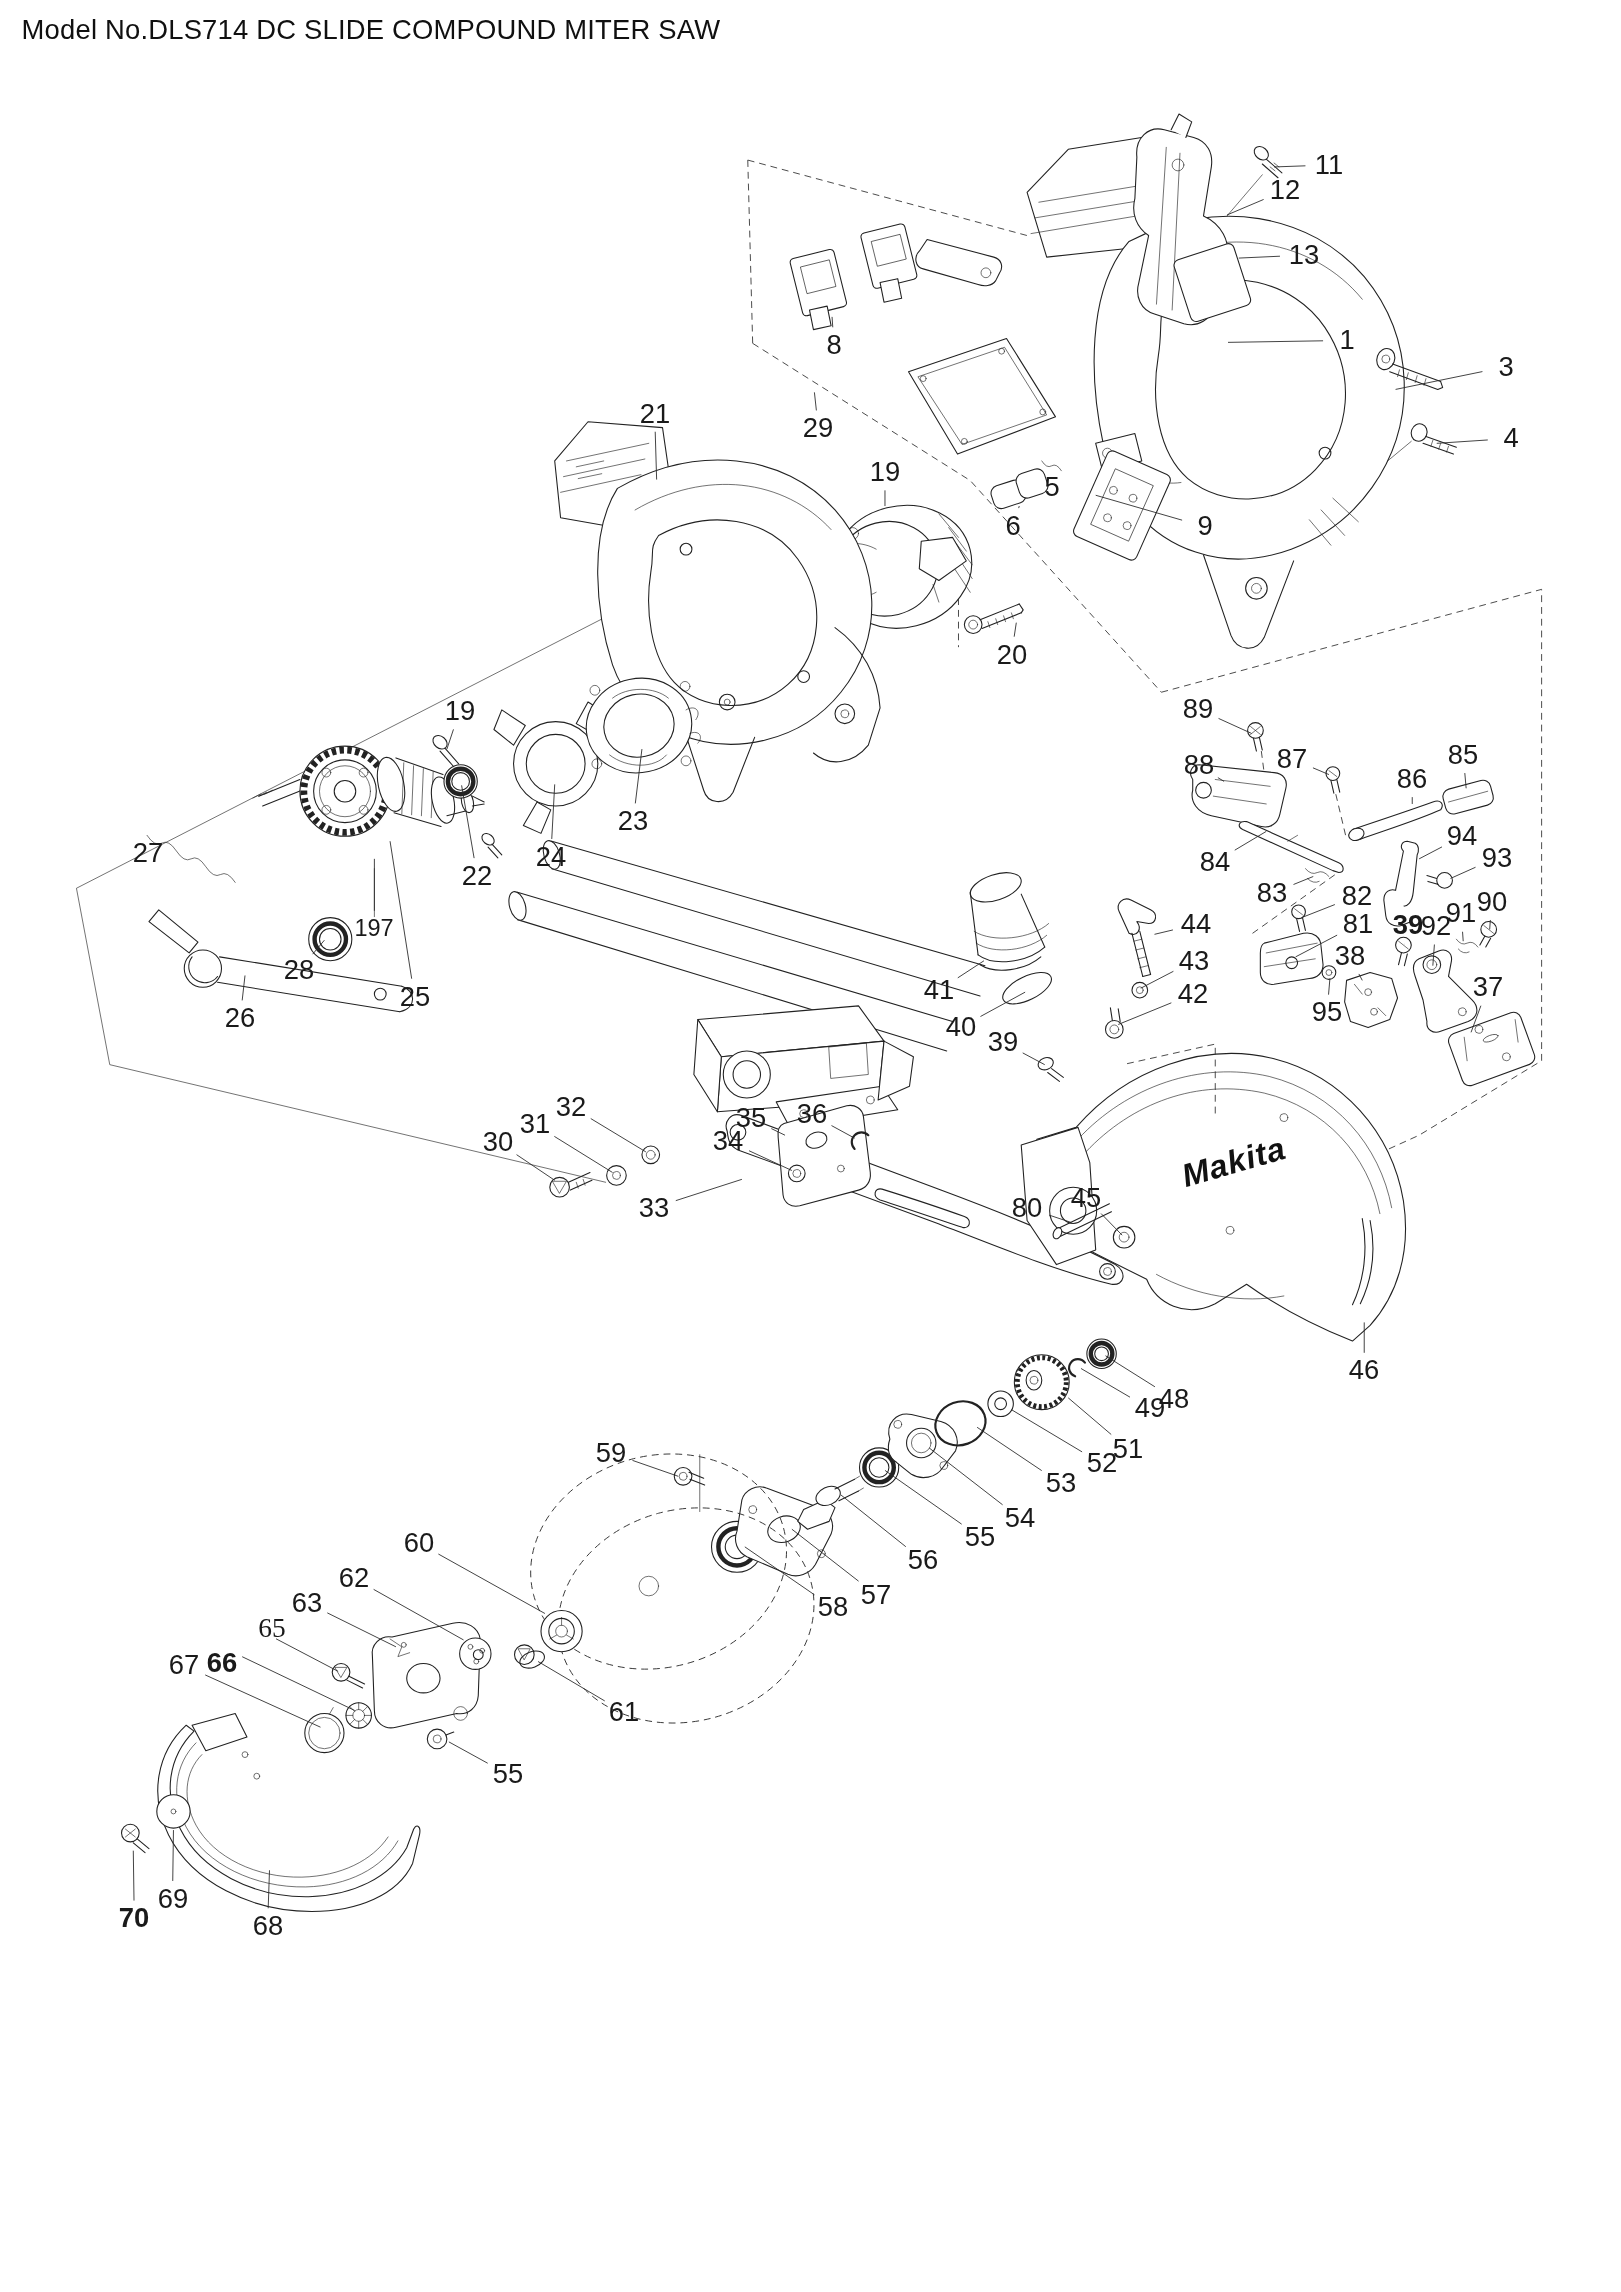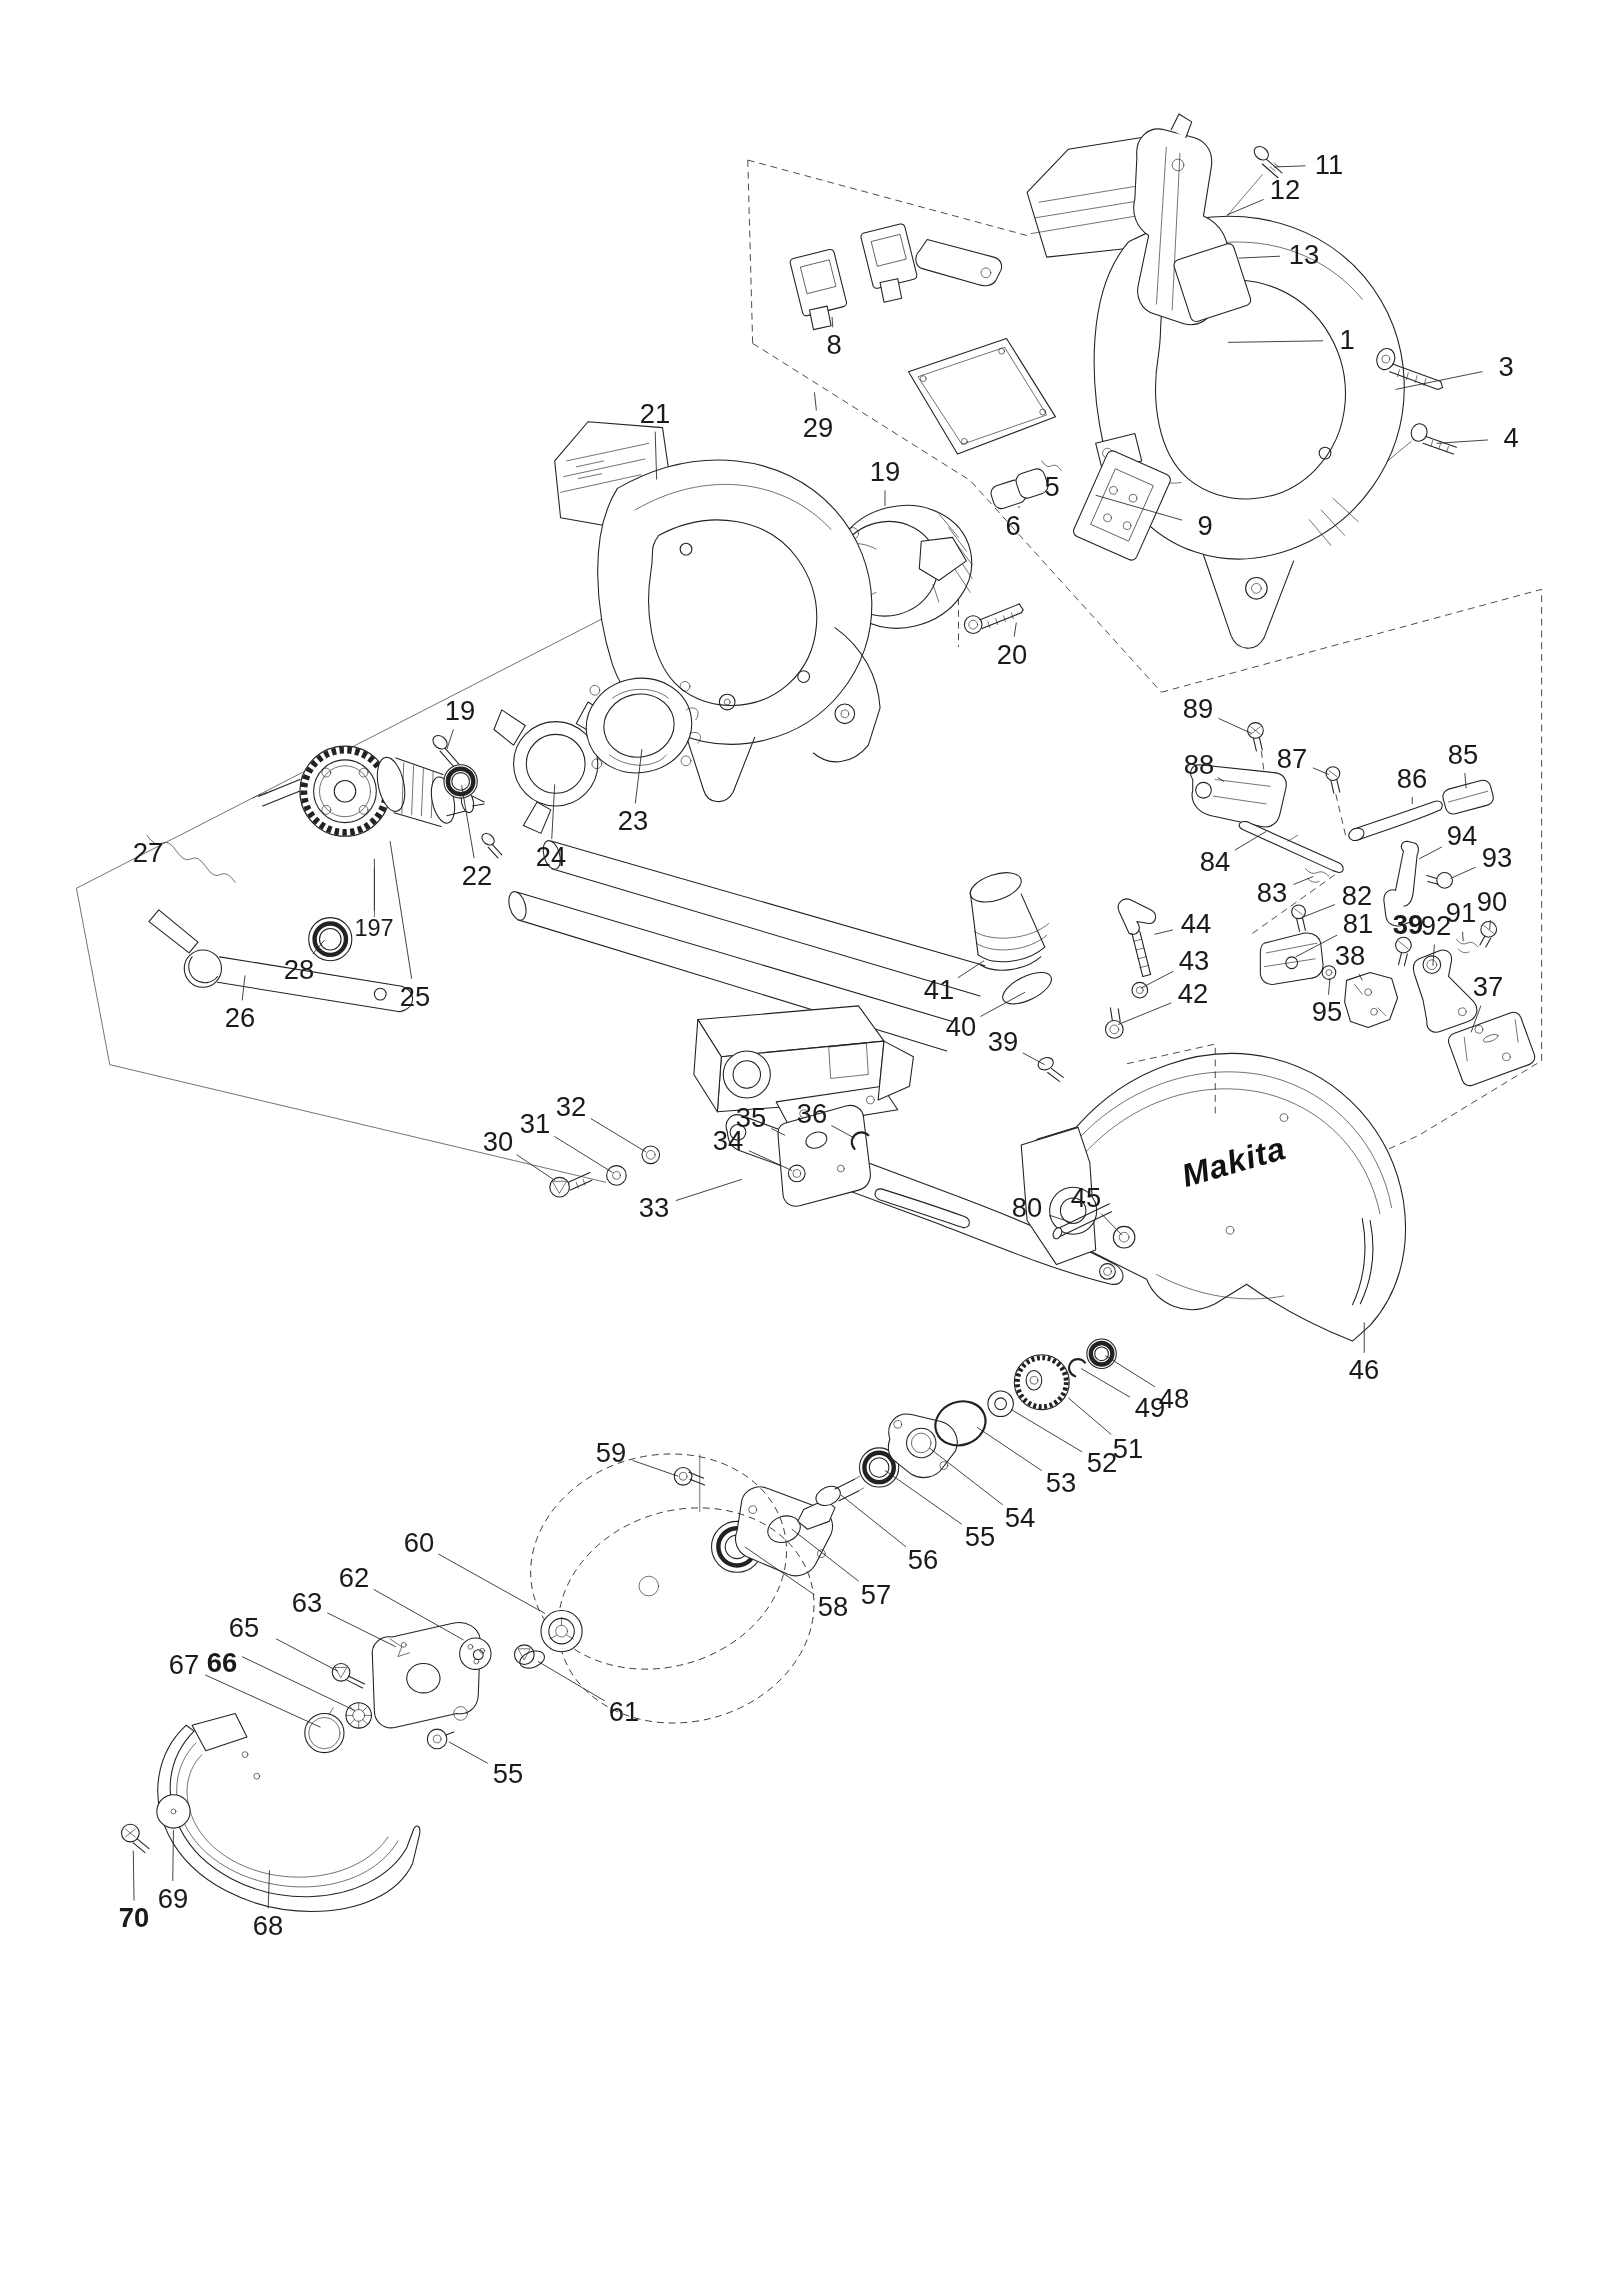--- a/index.html
+++ b/index.html
@@ -19,20 +19,21 @@
   .knurl{fill:none;stroke:#222;stroke-width:5;stroke-dasharray:3 2.6}
   .mid{fill:none;stroke:#222;stroke-width:4.5}
   .logo{font-weight:bold;font-style:italic;font-size:33px;fill:#111;letter-spacing:1px;
         font-family:"Liberation Sans",sans-serif}
   .leader{stroke:#2a2a2a;stroke-width:.9}
 </style>
 </head>
 <body>
 
 <div class="page">
+  <div class="title">Model No.DLS714 DC SLIDE COMPOUND MITER SAW</div>
 
   <svg class="art" width="1621" height="2293" viewBox="0 0 1654 2339">
 
     <g>
       <path class="ln thin" d="M640,618 L78,906 L112,1086 L618,1206"></path>
       <path class="dash" d="M763,163 L768,350"></path>
       <path class="dash" d="M763,163 L1048,240"></path>
       <path class="dash" d="M768,350 L990,490 L1185,706"></path>
       <path class="dash" d="M1185,706 L1573,601 L1573,1082 L1448,1158 L1395,1182"></path>
       <path class="dash" d="M1278,952 L1368,888"></path>
@@ -552,21 +553,21 @@
       <div class="plabel" style="left: 980px; top: 1537px;">55</div>
       <div class="plabel" style="left: 923px; top: 1560px;">56</div>
       <div class="plabel" style="left: 876px; top: 1595px;">57</div>
       <div class="plabel" style="left: 833px; top: 1607px;">58</div>
       <div class="plabel" style="left: 611px; top: 1453px;">59</div>
       <div class="plabel" style="left: 419px; top: 1543px;">60</div>
       <div class="plabel" style="left: 624px; top: 1712px;">61</div>
       <div class="plabel" style="left: 354px; top: 1578px;">62</div>
       <div class="plabel" style="left: 307px; top: 1603px;">63</div>
       <div class="plabel" style="left: 508px; top: 1774px;">55</div>
-      <div class="plabel" style="left: 244px; top: 1628px;">65</div>
+      <div class="plabel" style="left: 272px; top: 1628px; font-family: Liberation Serif, serif;">65</div>
       <div class="plabel" style="left: 222px; top: 1663px; font-weight: bold;">66</div>
       <div class="plabel" style="left: 184px; top: 1665px;">67</div>
       <div class="plabel" style="left: 268px; top: 1926px;">68</div>
       <div class="plabel" style="left: 173px; top: 1899px; text-align: right;">69</div>
       <div class="plabel" style="left: 134px; top: 1918px; font-weight: bold;">70</div>
       <div class="plabel" style="left: 1027px; top: 1208px;">80</div>
       <div class="plabel" style="left: 1358px; top: 924px;">81</div>
       <div class="plabel" style="left: 1357px; top: 896px;">82</div>
       <div class="plabel" style="left: 1272px; top: 893px;">83</div>
       <div class="plabel" style="left: 1215px; top: 862px;">84</div>

